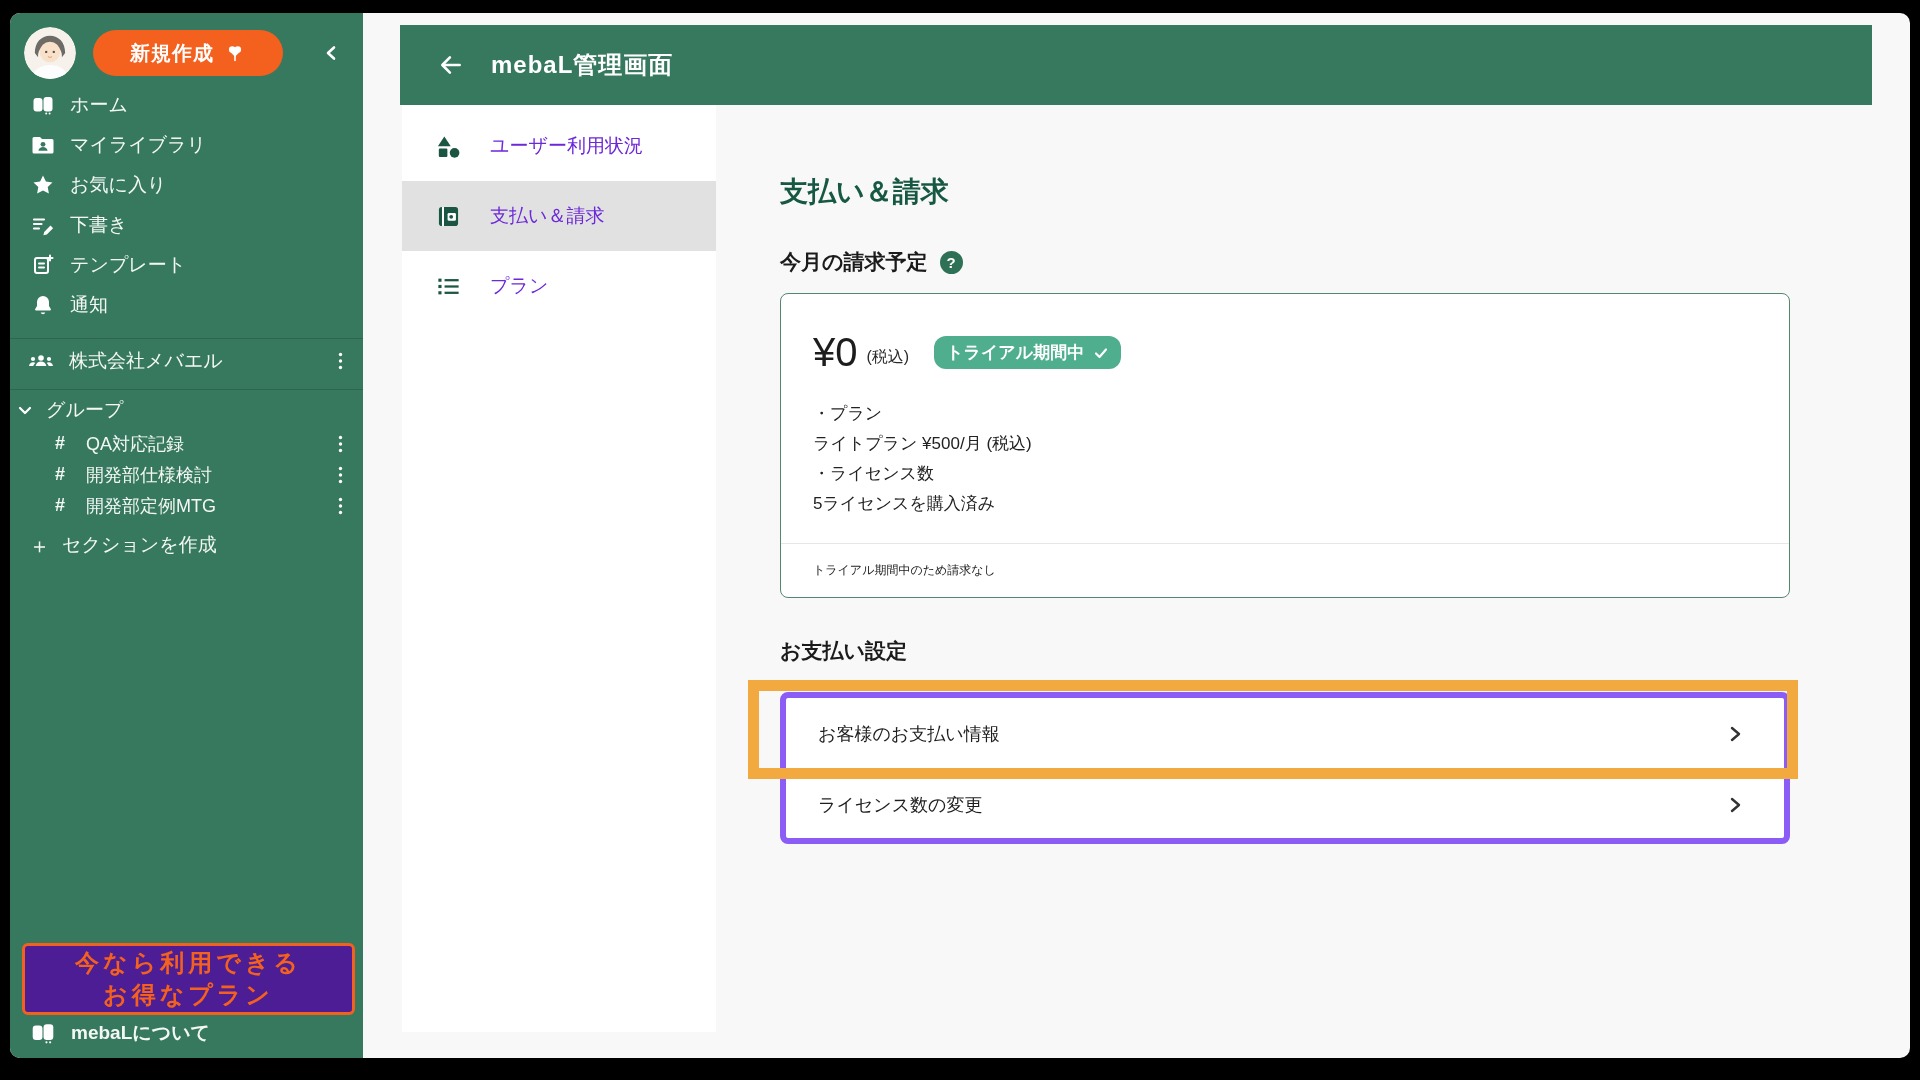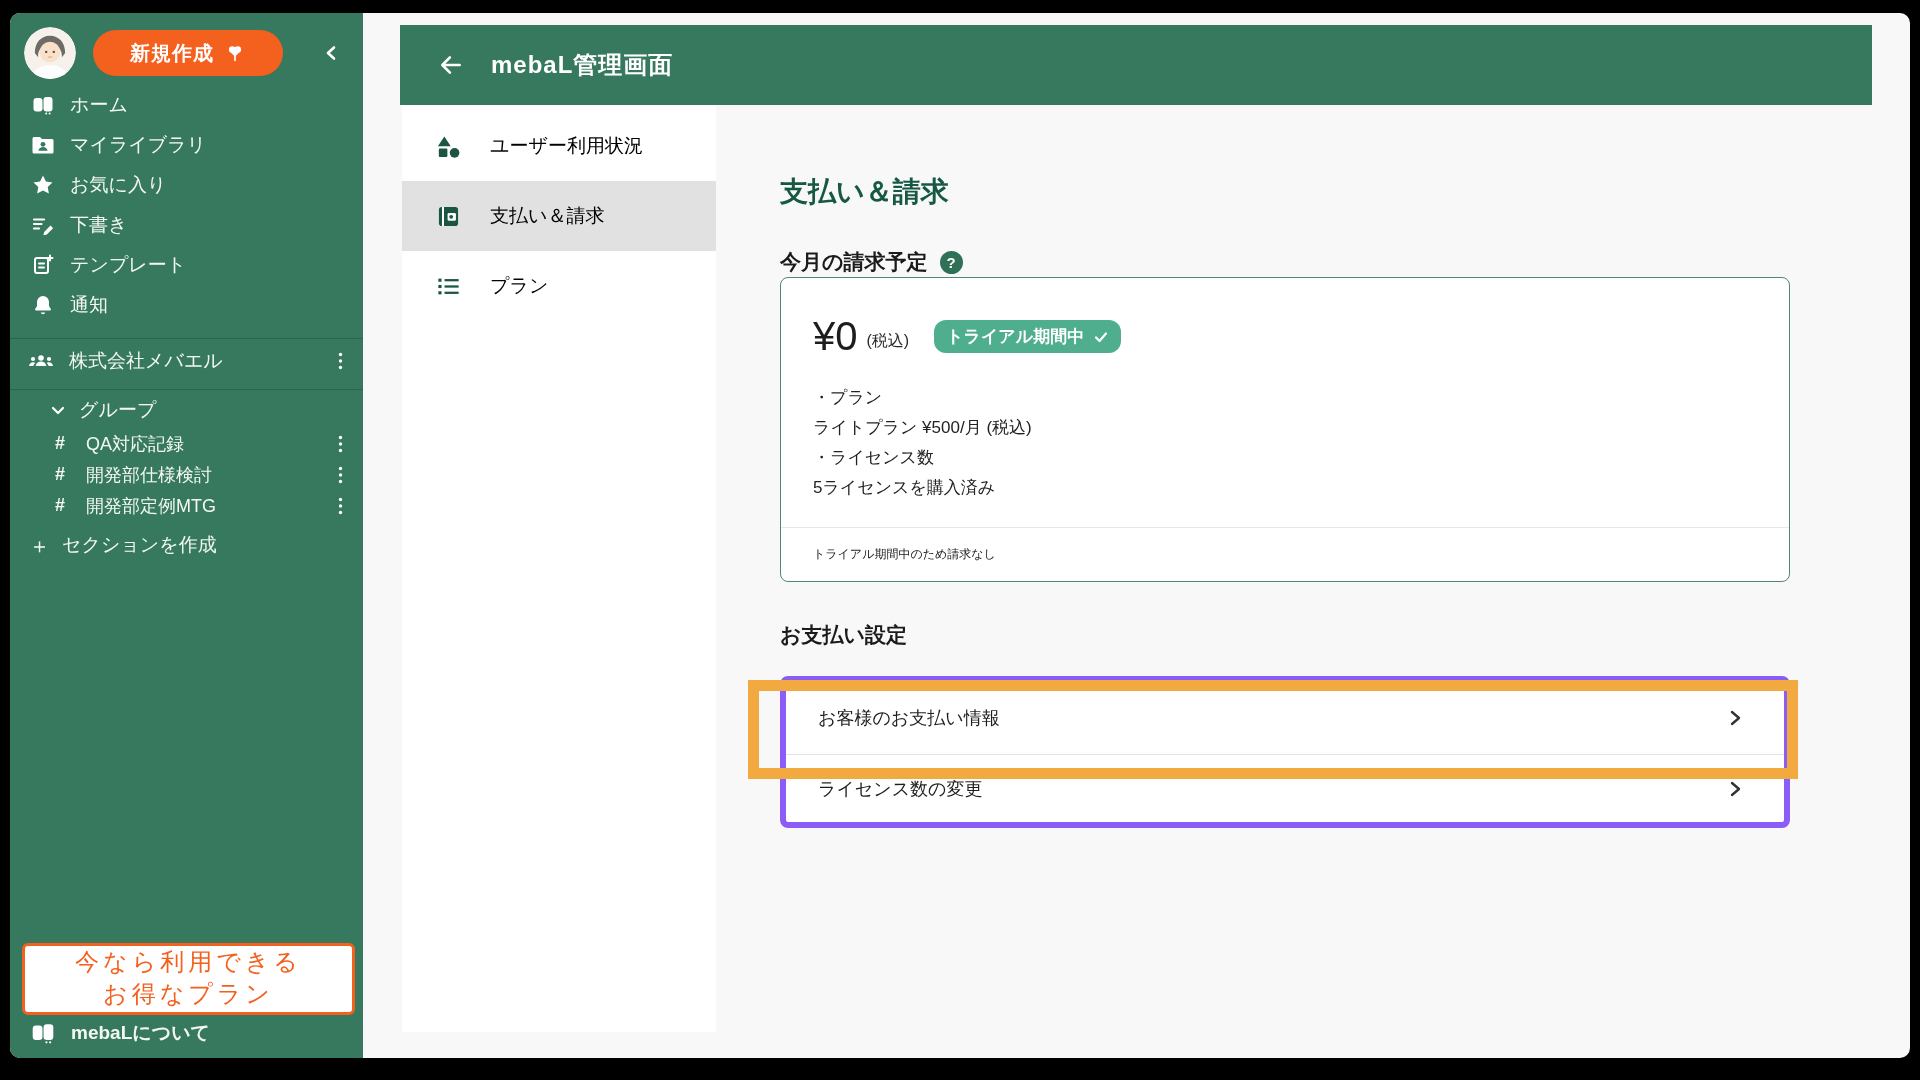--- a/index.html
+++ b/index.html
@@ -21,48 +21,48 @@
 
   .sb-menu { margin-top:13px; }
   .sb-item { height:40px; display:flex; gap:15px; padding-left:20px; font-size:19px; cursor:pointer; }
   .sb-item .ic { width:25px; height:25px; display:flex; align-items:center; justify-content:center; flex-shrink:0; }
 
   .sb-divider { border-top:1px solid rgba(0,0,0,0.16); margin-top:6px; }
   .org-row { height:44px; display:flex; align-items:center; gap:13px; padding-left:16px; padding-right:12px; font-size:19px; cursor:pointer; }
   .org-row .ic { width:30px; height:24px; }
   .kebab { margin-left:auto; width:22px; height:22px; display:flex; align-items:center; justify-content:center; cursor:pointer; flex-shrink:0; }
 
-  .group-header { margin-top:2px; height:36px; display:flex; align-items:center; gap:13px; padding-left:40px; font-size:19px; cursor:pointer; }
+  .group-header { margin-top:2px; height:36px; display:flex; align-items:center; gap:13px; padding-left:7px; font-size:19px; cursor:pointer; }
   .group-item { height:31px; display:flex; align-items:center; padding-left:45px; padding-right:12px; font-size:18px; cursor:pointer; }
   .group-item .hash { width:18px; font-size:18px; font-weight:bold; margin-right:13px; }
   .create-section { margin-top:6px; height:36px; display:flex; align-items:center; gap:12px; padding-left:19px; font-size:19px; cursor:pointer; }
   .create-section .plus { font-size:21px; line-height:1; }
 
-  .promo { position:absolute; left:12px; bottom:43px; width:333px; height:72px; background:#ffffff;
+  .promo { position:absolute; left:12px; bottom:43px; width:333px; height:72px; background:#4c1d95;
     border:3px solid #F4601E; border-radius:6px; display:flex; flex-direction:column;
-    align-items:center; color:#F4601E; font-size:24px; font-weight:normal;
+    align-items:center; justify-content:center; color:#F4601E; font-size:24px; font-weight:bold;
     letter-spacing:4px; line-height:32px; cursor:pointer; }
   .about { position:absolute; left:20px; bottom:9px; height:32px; display:flex; align-items:center; gap:15px; font-size:19px; cursor:pointer;font-weight:bold; }
 
   
   .main { flex:1; position:relative; }
   .admin-header { margin:12px 38px 0 37px; height:80px; background:#37795F; color:#fff;
     display:flex; align-items:center; gap:26px; padding-left:37px; }
   .admin-header .title { font-size:24px; font-weight:bold; letter-spacing:1px; }
   .back-btn { width:28px; height:28px; display:flex; align-items:center; justify-content:center; cursor:pointer; }
 
   .main-body { display:flex; align-items:flex-start; }
   .admin-nav { margin-left:39px; width:314px; height:927px; background:#fff; padding-top:6px; }
-  .nav-item { height:70px; display:flex; align-items:center; gap:28px; padding-left:33px; font-size:19px; color:#000000; cursor:pointer; }
+  .nav-item { height:70px; display:flex; align-items:center; gap:28px; padding-left:33px; font-size:19px; color:#6d28d9; cursor:pointer; }
   .nav-item.active { background:#E1E1E1; }
   .nav-item .ic { width:27px; height:27px; flex-shrink:0; }
 
   .content { position:relative; margin-left:64px; width:1010px; padding-top:68px; }
   .page-title { font-size:28px; line-height:38px; font-weight:bold; color:#175844; margin-bottom:36px; }
-  .section-heading { display:flex; align-items:center; gap:12px; height:30px; }
+  .section-heading { display:flex; align-items:center; gap:12px; height:30px; margin-bottom:16px; }
   .section-heading h2, .h2 { font-size:21px; font-weight:bold; color:#1b1b1b; }
   .help { width:23px; height:23px; border-radius:50%; background:#2E7157; color:#fff; font-size:15px; font-weight:bold;
     display:flex; align-items:center; justify-content:center; cursor:pointer; }
 
   .billing-card { width:1010px; height:305px; background:#fff; border:1px solid #54876F; border-radius:8px;
     display:flex; flex-direction:column; overflow:hidden; }
   .billing-body { height:249px; padding:36px 32px 0; }
   .amount-row { display:flex; align-items:center; gap:9px; }
   .amount { font-size:40px; color:#1d1d1d; }
   .tax { font-size:16px; color:#2a2a2a; margin-top:10px; }

